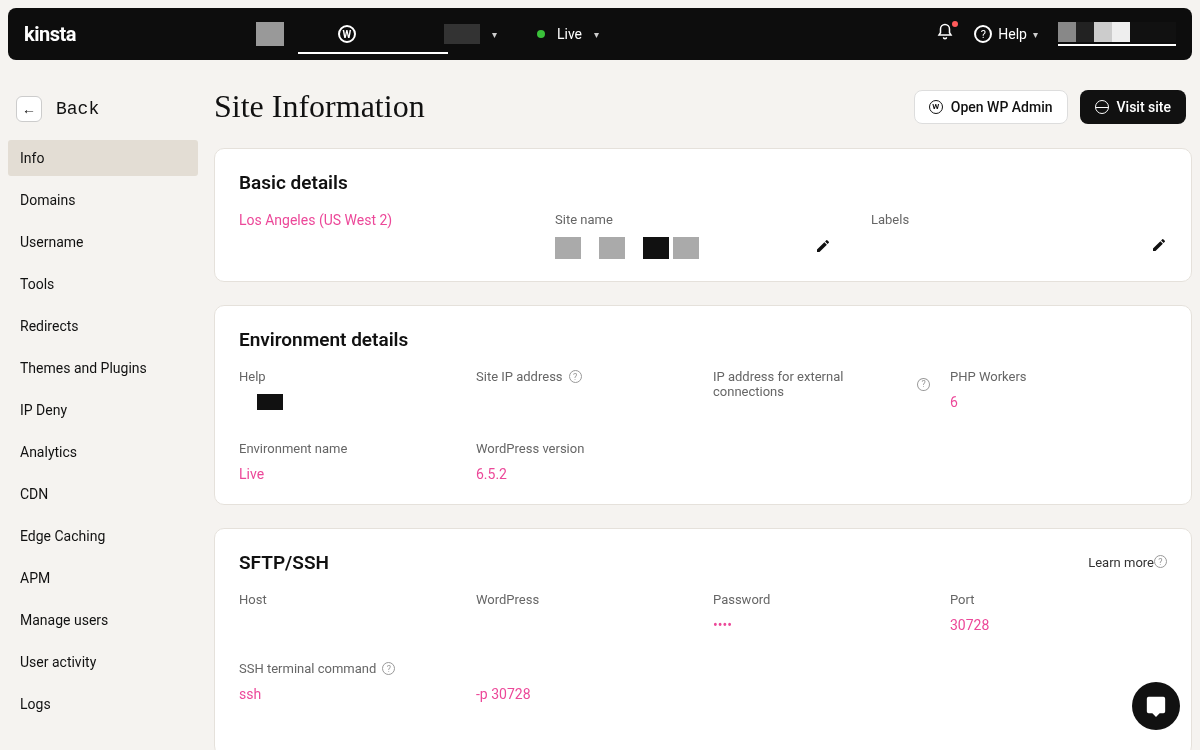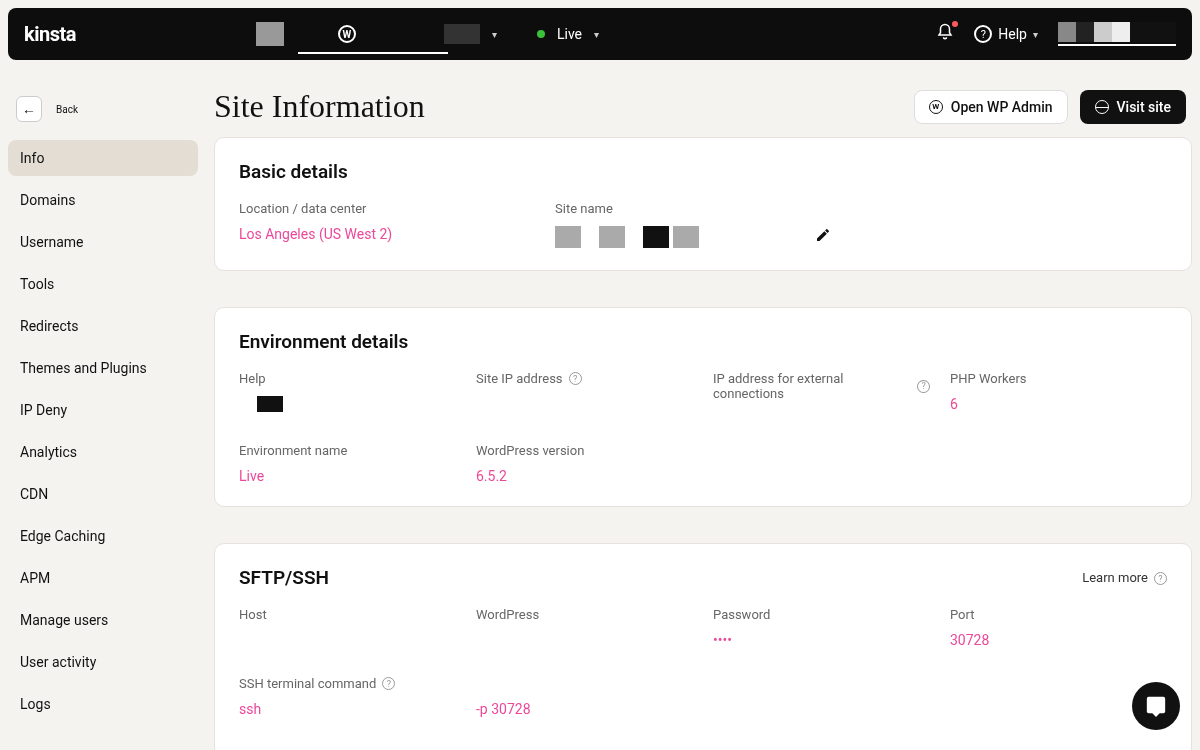--- a/index.html
+++ b/index.html
@@ -40,50 +40,50 @@
   .help-q { width:18px; height:18px; border:2px solid #fff; border-radius:50%; display:flex; align-items:center; justify-content:center; font-size:11px; }
   .avatar-strip { display:flex; gap:0; border-bottom:2px solid #fff; padding-bottom:2px;}
   .avatar-strip span { width:18px; height:20px; }
   .av1{background:#888;} .av2{background:#222;} .av3{background:#ccc;} .av4{background:#eee;} .av5{background:#111;}
 
   
   .layout { display: flex; height: calc(750px - 68px); }
   .sidebar { width: 206px; padding: 24px 8px 0 8px; }
   .back-row { display:flex; align-items:center; gap:14px; padding: 4px 8px 18px 8px; }
   .back-btn { width:26px; height:26px; border:1px solid #ccc; border-radius:6px; background:#fff; display:flex; align-items:center; justify-content:center; font-size:14px; cursor:pointer;}
-  .back-label { font-size: 10px; }
-  .side-item { padding: 10px 12px; font-size: 14px; border-radius: 8px; cursor:pointer; margin-bottom: 6px;}
+  .back-label { font-size: 18px; font-family: Liberation Mono, monospace; }
+  .side-item { padding: 10px 12px; font-size: 14px; border-radius: 3px; cursor:pointer; margin-bottom: 6px;}
   .side-item.active { background: #e3ddd4; }
 
   .main { flex: 1; padding: 20px 8px 0 8px; overflow-y: auto; }
-  .page-head { display: flex; align-items: center; justify-content: space-between; margin-bottom: 12px; padding-right: 6px;}
+  .page-head { display: flex; align-items: center; justify-content: space-between; margin-bottom: 23px; padding-right: 6px;}
   .page-title { font-family: Georgia, "Times New Roman", serif; font-size: 32px; font-weight: 400; }
   .head-actions { display:flex; gap:12px; }
   .btn { display:flex; align-items:center; gap:8px; padding: 8px 14px; border-radius: 8px; font-size: 14px; font-weight:500; cursor:pointer; border:1px solid transparent;}
   .btn-outline { background:#fff; border:1px solid #ddd; color:#111; }
   .btn-dark { background:#111; color:#fff; }
   .wp-mini { width:14px; height:14px; border:1.5px solid #111; border-radius:50%; display:inline-flex; align-items:center; justify-content:center; font-size:8px; font-weight:bold;}
   .globe-mini { width:14px; height:14px; border:1.5px solid #fff; border-radius:50%; position:relative;}
   .globe-mini::after{content:"";position:absolute;left:0;right:0;top:50%;height:1px;background:#fff;}
 
-  .card { background:#fff; border:1px solid #e5e1db; border-radius:10px; padding: 22px 24px; margin-bottom: 36px; }
+  .card { background:#fff; border:1px solid #e5e1db; border-radius:10px; padding: 22px 24px; margin-bottom: 23px; }
   .card-title { font-size: 19px; font-weight: 600; margin-bottom: 18px; }
   .grid3 { display:grid; grid-template-columns: 1fr 1fr 1fr; gap: 12px 20px; }
   .grid4 { display:grid; grid-template-columns: 1fr 1fr 1fr 1fr; gap: 12px 20px; }
   .lbl { font-size: 13px; color: #666; margin-bottom: 10px; display:flex; align-items:center; gap:6px;}
   .val { font-size: 14px; color: #ec4899; }
   .info-q { width:13px; height:13px; border:1px solid #999; border-radius:50%; display:inline-flex; align-items:center; justify-content:center; font-size:9px; color:#999;}
   .pencil { font-size:16px; cursor:pointer; }
   .redact-row { display:flex; gap:18px; align-items:center; }
   .rsq { width:26px; height:22px; }
   .rg { background:#aaa;} .rd { background:#111;}
   .row-space { margin-top: 28px; }
 
   .sftp-head { display:flex; justify-content:space-between; align-items:center; margin-bottom:18px;}
-  .learn-more { font-size:13px; color:#333; display:flex; align-items:flex-end; gap:6px; cursor:pointer;}
+  .learn-more { font-size:13px; color:#333; display:flex; align-items:flex-start; cursor:pointer;}
 
   
   .chat-fab { position:absolute; bottom:20px; right:20px; width:48px; height:48px; background:#111; border-radius:50%; display:flex; align-items:center; justify-content:center; cursor:pointer;}
   .chat-fab svg { width:22px; height:22px; fill:#fff; }
 </style>
 </head>
 <body>
 
 <div class="topbar">
   <div class="logo">kinsta</div>
@@ -164,37 +164,47 @@
           <span class="globe-mini"></span>
           <span>Visit site</span>
         </div>
       </div>
     </div>
 
     <div class="card">
       <div class="card-title">Basic details</div>
       <div class="grid3">
         <div>
-          <div class="lbl">Location / data center</div>
           <div class="val">Los Angeles (US West 2)</div>
         </div>
         <div>
           <div class="lbl">Site name</div>
           <div class="redact-row">
             <span class="rsq rg"></span>
             <span class="rsq rg"></span>
             <span class="rsq rd"></span>
             <span class="rsq rg" style="margin-left:-14px;"></span>
             <span class="pencil" style="margin-left:auto; margin-right:20px;">
               <svg width="16" height="16" viewBox="0 0 24 24" fill="#111">
                   <path d="M3 17.25V21h3.75L17.81 9.94l-3.75-3.75L3 17.25zM20.71 7.04a1 1 0 0 0 0-1.41l-2.34-2.34a1 1 0 0 0-1.41 0l-1.83 1.83 3.75 3.75 1.83-1.83z"></path>
                 </svg>
             </span>
           </div>
         </div>
+        <div>
+          <div class="lbl">Labels</div>
+          <div style="display:flex;">
+            <span style="flex:1"></span>
+            <span class="pencil">
+              <svg width="16" height="16" viewBox="0 0 24 24" fill="#111">
+                  <path d="M3 17.25V21h3.75L17.81 9.94l-3.75-3.75L3 17.25zM20.71 7.04a1 1 0 0 0 0-1.41l-2.34-2.34a1 1 0 0 0-1.41 0l-1.83 1.83 3.75 3.75 1.83-1.83z"></path>
+                </svg>
+            </span>
+          </div>
+        </div>
       </div>
     </div>
 
     <div class="card">
       <div class="card-title">Environment details</div>
       <div class="grid4">
         <div>
           <div class="lbl">Help</div>
           <div class="val"><span style="display:inline-block;width:26px;height:16px;background:#111;margin-left:18px;"></span></div>
         </div>

